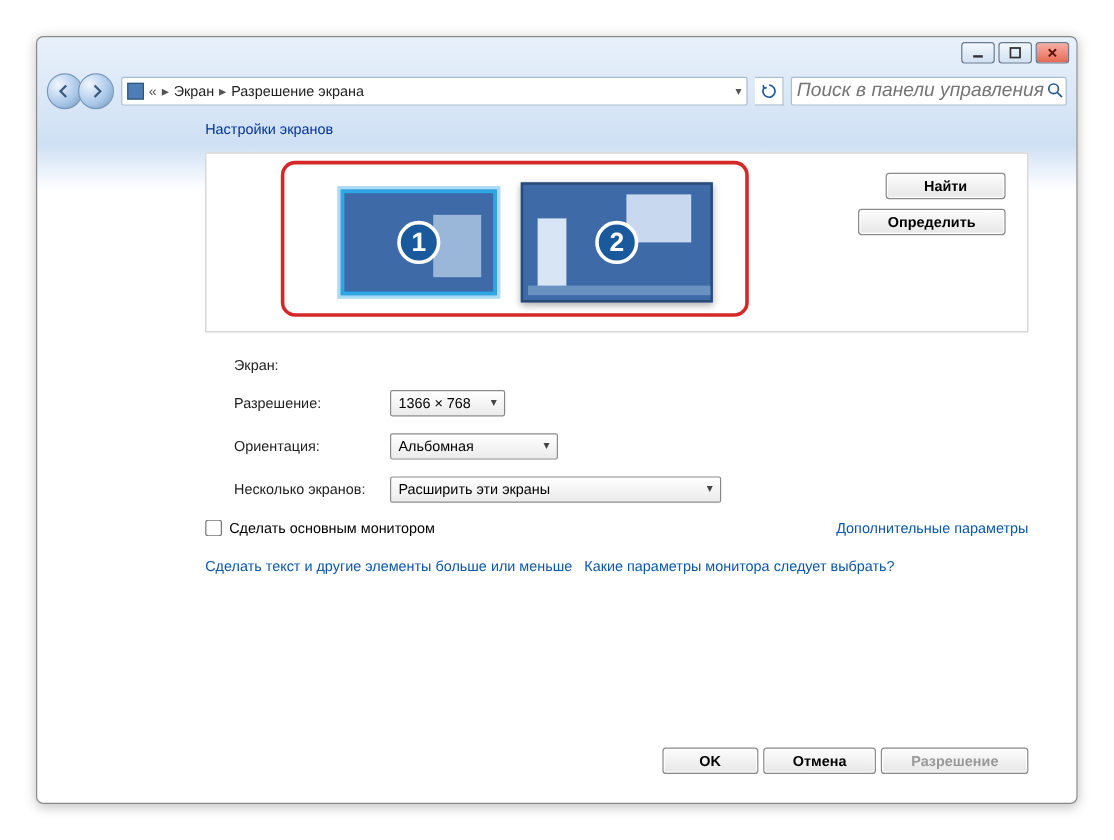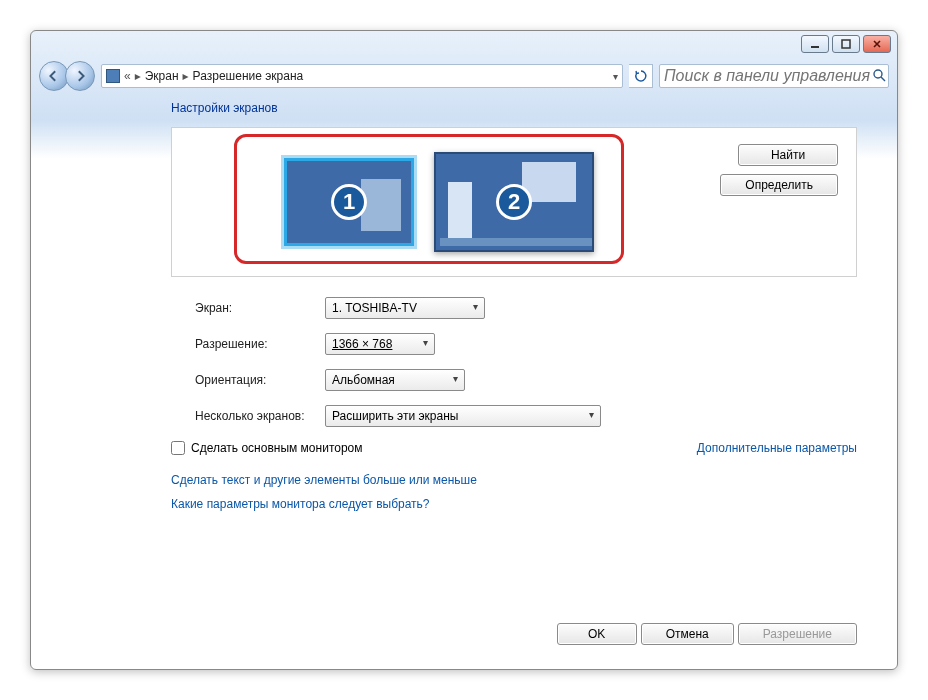--- a/index.html
+++ b/index.html
@@ -161,47 +161,48 @@
     width:150px;
     padding:16px 18px 0 0;
     display:flex;flex-direction:column;gap:8px;align-items:flex-end;
   }
   .w7-btn{
     min-width:100px;padding:3px 24px;
     border:1px solid #8a8a8a;border-radius:3px;
     background:linear-gradient(#fdfdfd,#e6e6e6);
     font-size:12px;cursor:pointer;
     box-shadow:inset 0 0 0 1px #fff;
+    font-weight:bold;
   }
   .w7-btn.disabled{color:#999;}
   
   
   .form-rows{margin-top:20px;}
   .frow{display:flex;align-items:center;margin-bottom:14px;margin-left:24px;}
   .frow label{width:130px;color:#222;}
   .w7-select{
     border:1px solid #8a8a8a;border-radius:2px;
     background:linear-gradient(#fff,#ebebeb);
     height:22px;padding:2px 22px 2px 6px;
     font-size:12px;position:relative;display:inline-flex;align-items:center;
     cursor:pointer;
   }
   .w7-select::after{
     content:"▾";position:absolute;right:6px;top:3px;color:#444;font-size:10px;
   }
   .sel-w1{width:160px;}
-  .sel-w2{width:110px;text-decoration:underline;}
+  .sel-w2{width:96px;}
   .sel-w3{width:140px;}
   .sel-w4{width:276px;}
 
   .checkbox-row{display:flex;align-items:center;gap:6px;margin-top:6px;}
   .checkbox-row input{width:14px;height:14px;}
   .adv-link{margin-left:auto;}
   a.link{color:#0b57a8;text-decoration:none;cursor:pointer;}
-  .links-block{margin-top:18px;display:flex;flex-direction:column;gap:10px;}
+  .links-block{margin-top:18px;display:flex;flex-direction:row;gap:10px;}
 
   
   .footer-btns{
     position:absolute;
     right:40px;bottom:24px;
     display:flex;gap:4px;
   }
   .footer-btns .w7-btn{min-width:80px;}
 </style>
 </head>
@@ -287,23 +288,20 @@
       </div>
       <div class="side-buttons">
         <button class="w7-btn">Найти</button>
         <button class="w7-btn">Определить</button>
       </div>
     </div>
 
     <div class="form-rows">
       <div class="frow">
         <label>Экран:</label>
-        <div class="w7-select sel-w1">
-          <span>1. TOSHIBA-TV</span>
-        </div>
       </div>
       <div class="frow">
         <label>Разрешение:</label>
         <div class="w7-select sel-w2">
           <span>1366 × 768</span>
         </div>
       </div>
       <div class="frow">
         <label>Ориентация:</label>
         <div class="w7-select sel-w3">

